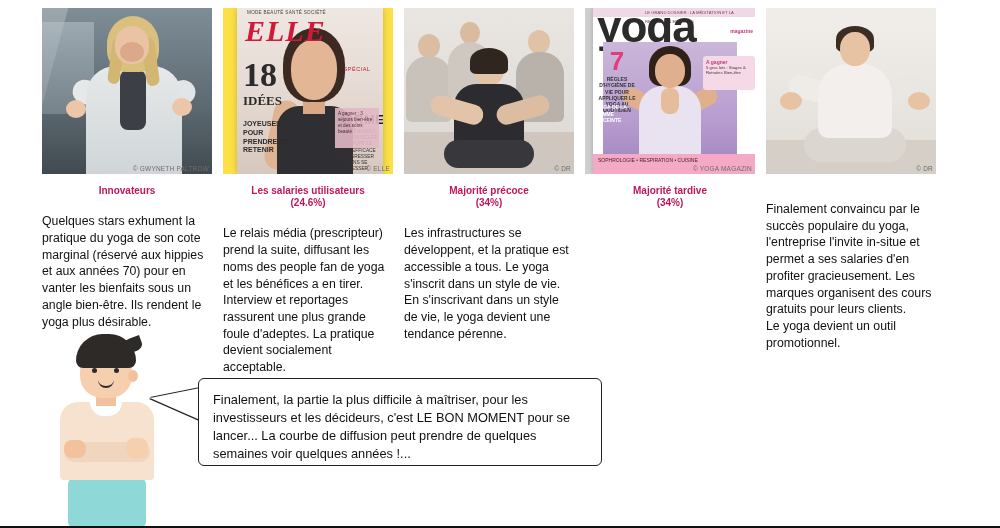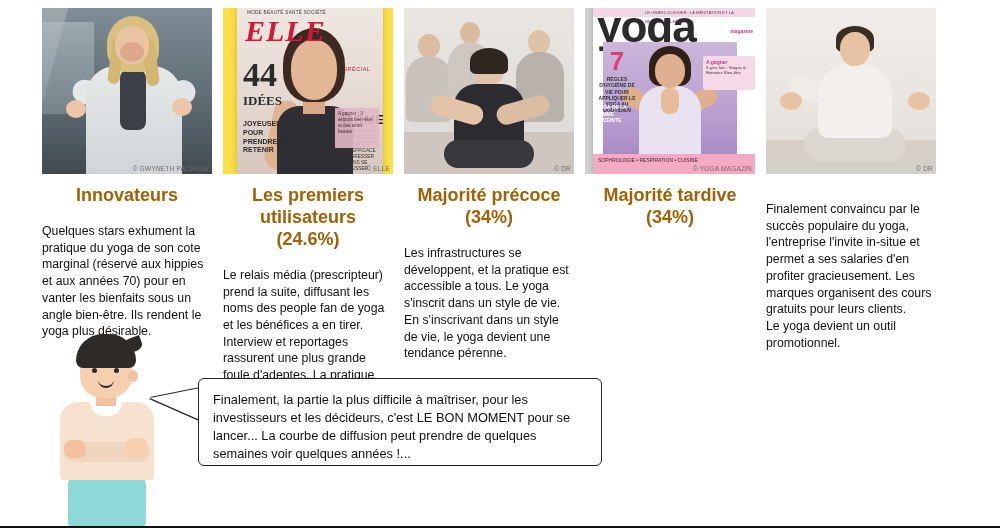--- a/index.html
+++ b/index.html
@@ -44,24 +44,24 @@
     bottom: 2px;
     font-size: 6.5px;
     color: #6d6d6d;
     letter-spacing: .2px;
     white-space: nowrap;
   }
 
   .cap {
     text-align: center;
     margin-top: 11px;
-    font-size: 18px;
+    font-size: 10px;
     font-weight: bold;
     line-height: 1.22;
-    color: #a16207;
+    color: #be185d;
   }
 
   .body-text {
     margin-top: 16px;
     font-size: 12.3px;
     line-height: 1.36;
     color: #111;
   }
 
   
@@ -417,36 +417,36 @@
       <div class="cover">
         <div class="topline">MODE BEAUTÉ SANTÉ SOCIÉTÉ</div>
         <div class="face">
           <div class="f-arm"></div>
           <div class="f-body"></div>
           <div class="f-neck"></div>
           <div class="f-hair"></div>
           <div class="f-skin"></div>
         </div>
         <div class="masthead">ELLE</div>
-        <div class="big25">44</div>
+        <div class="big25">18</div>
         <div class="idees">IDÉES</div>
         <div class="leftlines">JOYEUSES POUR PRENDRE ET RETENIR</div>
         <div class="rightblock">
           <div class="rb-sp">SPÉCIAL</div>
           <div class="rb-forme">FORME</div>
           <div class="rb-small">ENTRAÎNEMENT, MASSE MUSCLÉE, LE SPORT LE PLUS EFFICACE PROGRESSER SANS SE BLESSER</div>
         </div>
         <div class="pinkbox">
           <span>A gagner : 3 séjours bien-être et des soins beauté</span>
         </div>
       </div>
       <div class="credit">© ELLE</div>
     </div>
     <div class="cap">
-      <div>Les premiers utilisateurs</div>
+      <div>Les salaries utilisateurs</div>
       <div>(24.6%)</div>
     </div>
     <div class="body-text">Le relais média (prescripteur) prend la suite, diffusant les noms des people fan de yoga et les bénéfices a en tirer. Interview et reportages rassurent une plus grande foule d'adeptes. La pratique devient socialement acceptable.</div>
   </div>
 
   <div class="col">
     <div class="photo p3">
       <div class="floor"></div>
 
       <div class="pers">

